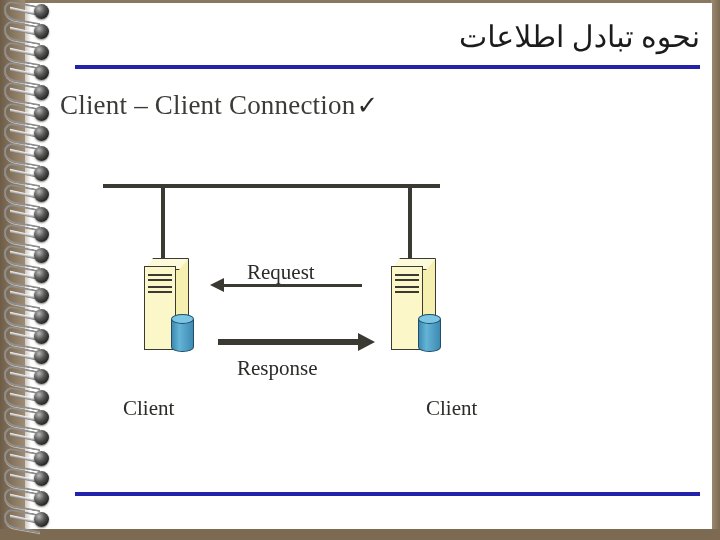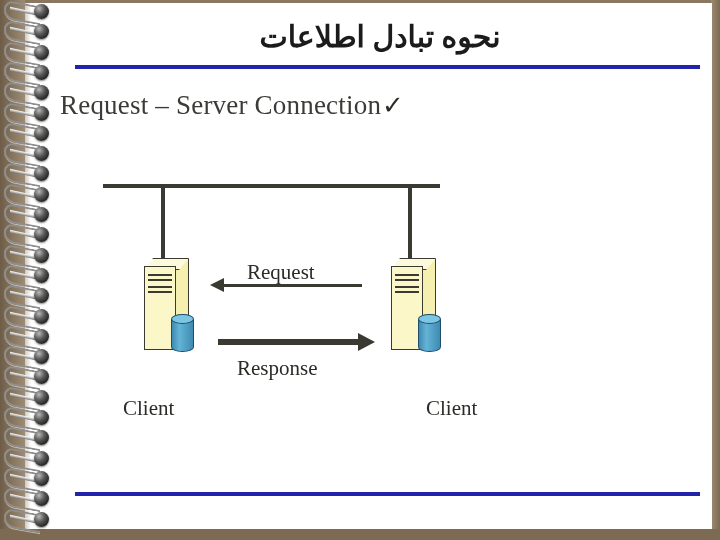--- a/index.html
+++ b/index.html
@@ -45,27 +45,26 @@
   }
   .ring .bead{
     position:absolute;left:32px;top:2px;width:15px;height:15px;border-radius:50%;
     background:radial-gradient(circle at 33% 30%,#b9b9b9 0%,#5b5b5b 38%,#23231f 75%,#121210 100%);
     box-shadow:0 1px 2px rgba(0,0,0,.5);
   }
 
   
   .title{
     position:absolute;left:60px;top:14px;width:640px;height:46px;
-    text-align:center;
+    text-align:right;
     direction:rtl;
     color:#1b1b1b;
     font-size:30px;
     line-height:46px;
     white-space:nowrap;
-    font-weight:bold;
   }
   .rule{position:absolute;left:75px;width:625px;height:4px;background:#2222AA;}
   .rule-top{top:65px;}
   .rule-bottom{top:492px;}
 
   
   .bullet-line{
     position:absolute;left:60px;top:90px;width:640px;height:38px;
     direction:rtl;text-align:left;
     white-space:nowrap;
@@ -294,21 +293,21 @@
         <div class="bead"></div>
       </div>
     </div>
 
   <div class="title">نحوه تبادل اطلاعات</div>
 
   <div class="rule rule-top"></div>
 
   <div class="bullet-line">
     <span class="bullet-inner">
-      <span class="bullet-text">Request – Server Connection</span><span class="check">✓</span>
+      <span class="bullet-text">Client – Client Connection</span><span class="check">✓</span>
     </span>
   </div>
 
   <div class="diagram">
 
     <div class="bus"></div>
     <div class="drop drop-server"></div>
     <div class="drop drop-client"></div>
 
     <div class="tower tower-server">

